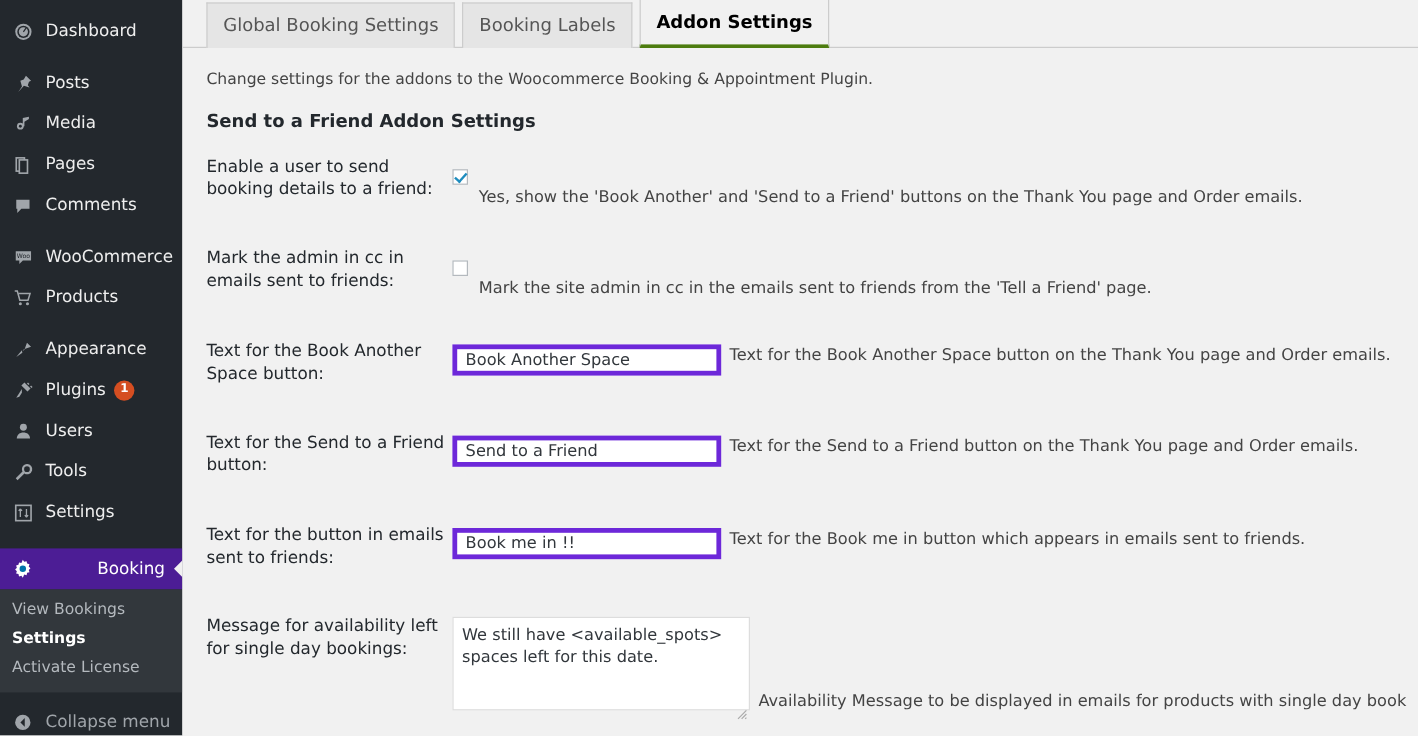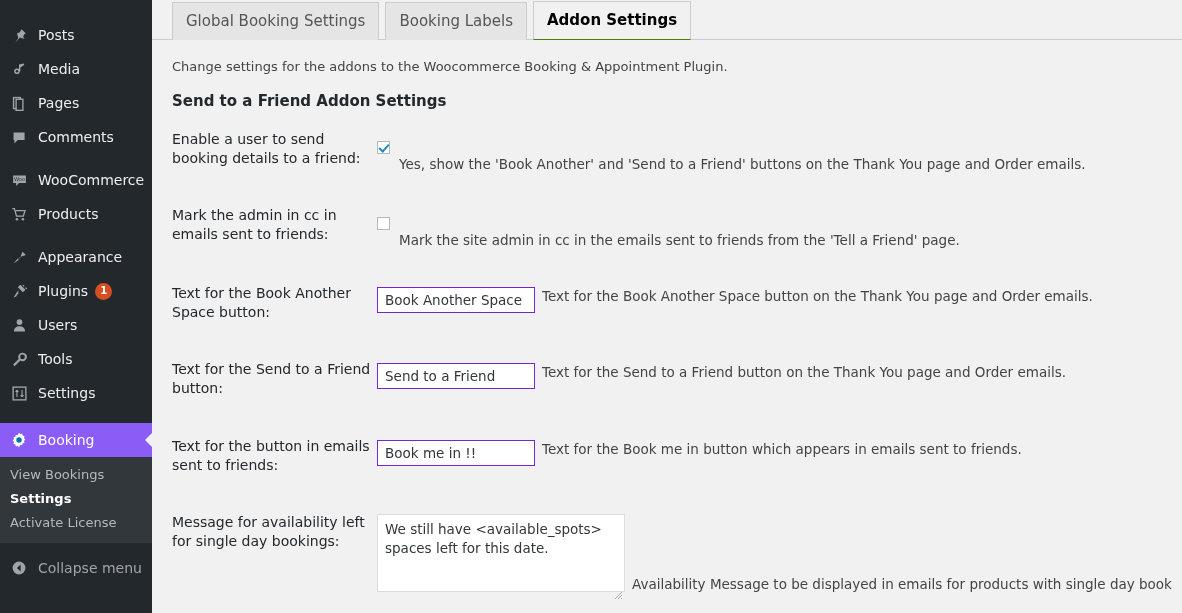--- a/index.html
+++ b/index.html
@@ -38,21 +38,22 @@
     min-width: 22px;
     height: 20px;
     margin-right: 8px;
     display: flex;
     align-items: center;
     justify-content: center;
     color: #a0a5aa;
   }
   .menu-item .mi-label { color: #eee; font-size: 14px; }
   .menu-item.active {
-    background: #8b5cf6;
+    background: #4c1d95;
+    gap: 43px;
   }
   .menu-item.active .mi-icon { color: #fff; }
   .menu-item.active .mi-label { color: #fff; }
   .menu-item.active:after {
     content: "";
     position: absolute;
     right: -1px;
     top: 50%;
     margin-top: -8px;
     border-top: 8px solid transparent;
@@ -133,21 +134,21 @@
     border: 1px solid #ccc;
     border-bottom: none;
     position: relative;
     bottom: -1px;
     white-space: nowrap;
   }
   .tab.active {
     background: #f1f1f1;
     color: #000;
     font-weight: bold;
-    border-bottom: 1px solid #4d7c0f;
+    border-bottom: 3px solid #4d7c0f;
     text-align: center;
   }
 
   .desc-line {
     margin: 19px 0 0 20px;
     font-size: 13px;
     color: #444;
   }
   .section-title {
     margin: 18px 0 0 20px;
@@ -210,28 +211,28 @@
   .cbx-label {
     font-size: 13.5px;
     color: #444;
     line-height: 15px;
     white-space: nowrap;
     margin-top: 16px;
   }
 
   
   input.txt {
-    width: 158px;
+    width: 224px;
     height: 26px;
     padding: 2px 7px;
     font-family: "DejaVu Sans", "Liberation Sans", sans-serif;
     font-size: 13.5px;
     color: #32373c;
     background: #fff;
-    border: 1px solid #6d28d9;
+    border: 4px solid #6d28d9;
     border-radius: 0;
     outline: none;
   }
   textarea.ta {
     width: 248px;
     height: 78px;
     padding: 5px 7px;
     font-family: "DejaVu Sans", "Liberation Sans", sans-serif;
     font-size: 13.5px;
     color: #32373c;
@@ -255,20 +256,31 @@
 </style>
 </head>
 <body>
 
 <div id="app">
 
   <nav id="sidebar">
 
     <div class="menu-sep"></div>
 
+    <div class="menu-item">
+      <span class="mi-icon">
+        <svg width="17" height="17" viewBox="0 0 20 20">
+            <circle cx="10" cy="10" r="8" fill="#a0a5aa"></circle>
+            <circle cx="10" cy="10" r="6" fill="#23282d"></circle>
+            <circle cx="10" cy="10" r="4.5" fill="#a0a5aa"></circle>
+            <rect x="9.4" y="5" width="1.2" height="5" fill="#23282d" transform="rotate(35 10 10)"></rect>
+          </svg>
+      </span>
+      <span class="mi-label">Dashboard</span>
+    </div>
 
     <div class="menu-sep"></div>
 
     <div class="menu-item">
       <span class="mi-icon">
         <svg width="17" height="17" viewBox="0 0 20 20">
             <path d="M12.5 2.5l5 5-2 1-1.2 3.2L16 14l-5.5-1.6L5 18.5l3.6-5.5L7 7.5l3.3-1.3z" fill="#a0a5aa"></path>
           </svg>
       </span>
       <span class="mi-label">Posts</span>

